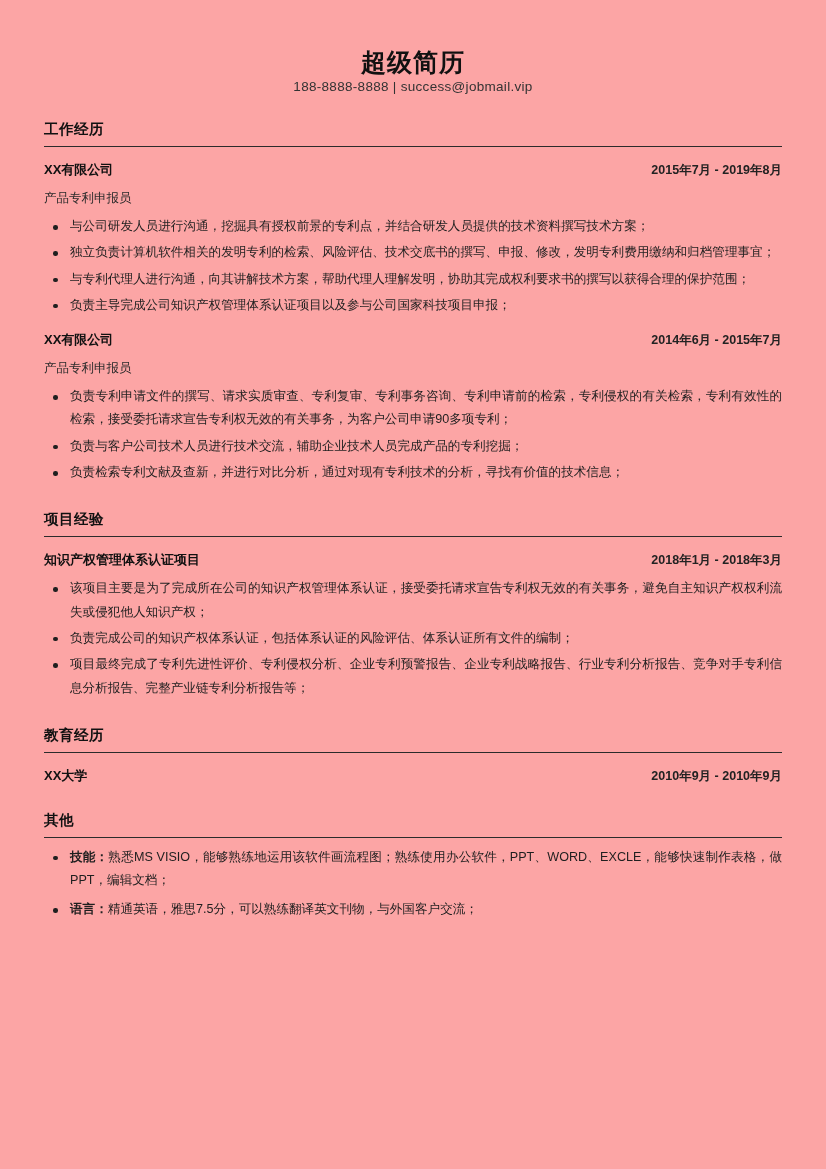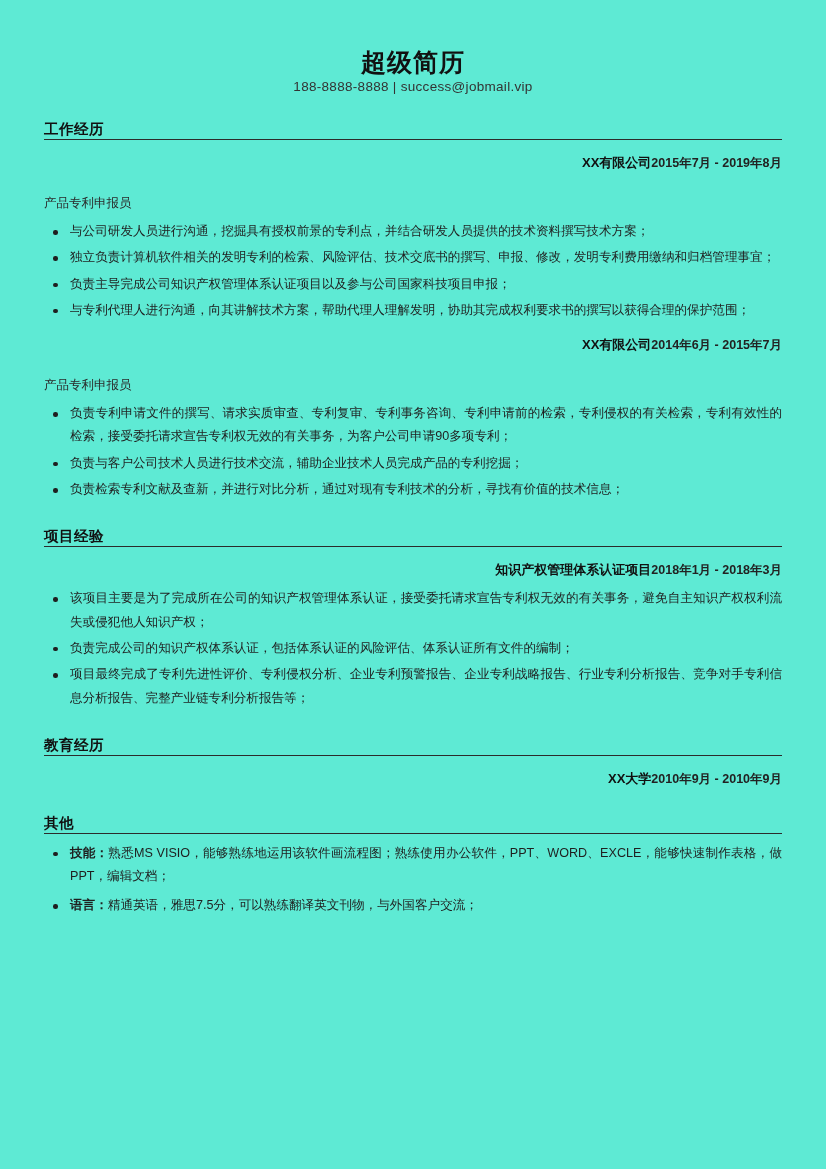--- a/index.html
+++ b/index.html
@@ -9,21 +9,21 @@
   }
   body {
     font-family: "Liberation Sans", "DejaVu Sans", sans-serif;
     color: #1a1a1a;
   }
   .page {
     width: 826px;
     height: 1169px;
     box-sizing: border-box;
     padding: 34px 44px 40px 44px;
-    background: #5eead4;
+    background: #fca5a5;
     position: relative;
     overflow: hidden;
   }
   .resume-name {
     text-align: center;
     font-size: 25px;
     font-weight: bold;
     letter-spacing: 1px;
     margin-top: 12px;
     margin-bottom: 0;
@@ -35,47 +35,48 @@
     color: #333;
     letter-spacing: 0.3px;
   }
   .section {
     margin-top: 26px;
   }
   .section-title {
     font-size: 14.5px;
     font-weight: bold;
     color: #111;
+    padding-bottom: 7px;
     border-bottom: 1.6px solid #2b2b2b;
     letter-spacing: 0.5px;
     font-family: Liberation Serif, serif;
   }
   .entry {
     margin-top: 14px;
   }
   .entry-head {
     display: flex;
     align-items: baseline;
-    justify-content: flex-end;
+    justify-content: space-between;
   }
   .entry-title {
     font-size: 13px;
     font-weight: bold;
     color: #111;
   }
   .entry-date {
     font-size: 12.5px;
     color: #222;
     white-space: nowrap;
     font-weight: bold;
   }
   .entry-sub {
     font-size: 12.5px;
     color: #2a2a2a;
-    margin-top: 23px;
+    margin-top: 11px;
   }
   ul.bullets {
     list-style: none;
     margin: 8px 0 0 0;
     padding: 0;
   }
   ul.bullets > li {
     position: relative;
     padding-left: 26px;
     font-size: 12.6px;
@@ -115,22 +116,22 @@
 
     <div class="entry">
       <div class="entry-head">
         <span class="entry-title">XX有限公司</span>
         <span class="entry-date">2015年7月 - 2019年8月</span>
       </div>
       <div class="entry-sub">产品专利申报员</div>
       <ul class="bullets">
         <li>与公司研发人员进行沟通，挖掘具有授权前景的专利点，并结合研发人员提供的技术资料撰写技术方案；</li>
         <li>独立负责计算机软件相关的发明专利的检索、风险评估、技术交底书的撰写、申报、修改，发明专利费用缴纳和归档管理事宜；</li>
+        <li>与专利代理人进行沟通，向其讲解技术方案，帮助代理人理解发明，协助其完成权利要求书的撰写以获得合理的保护范围；</li>
         <li>负责主导完成公司知识产权管理体系认证项目以及参与公司国家科技项目申报；</li>
-        <li>与专利代理人进行沟通，向其讲解技术方案，帮助代理人理解发明，协助其完成权利要求书的撰写以获得合理的保护范围；</li>
       </ul>
     </div>
 
     <div class="entry">
       <div class="entry-head">
         <span class="entry-title">XX有限公司</span>
         <span class="entry-date">2014年6月 - 2015年7月</span>
       </div>
       <div class="entry-sub">产品专利申报员</div>
       <ul class="bullets">

